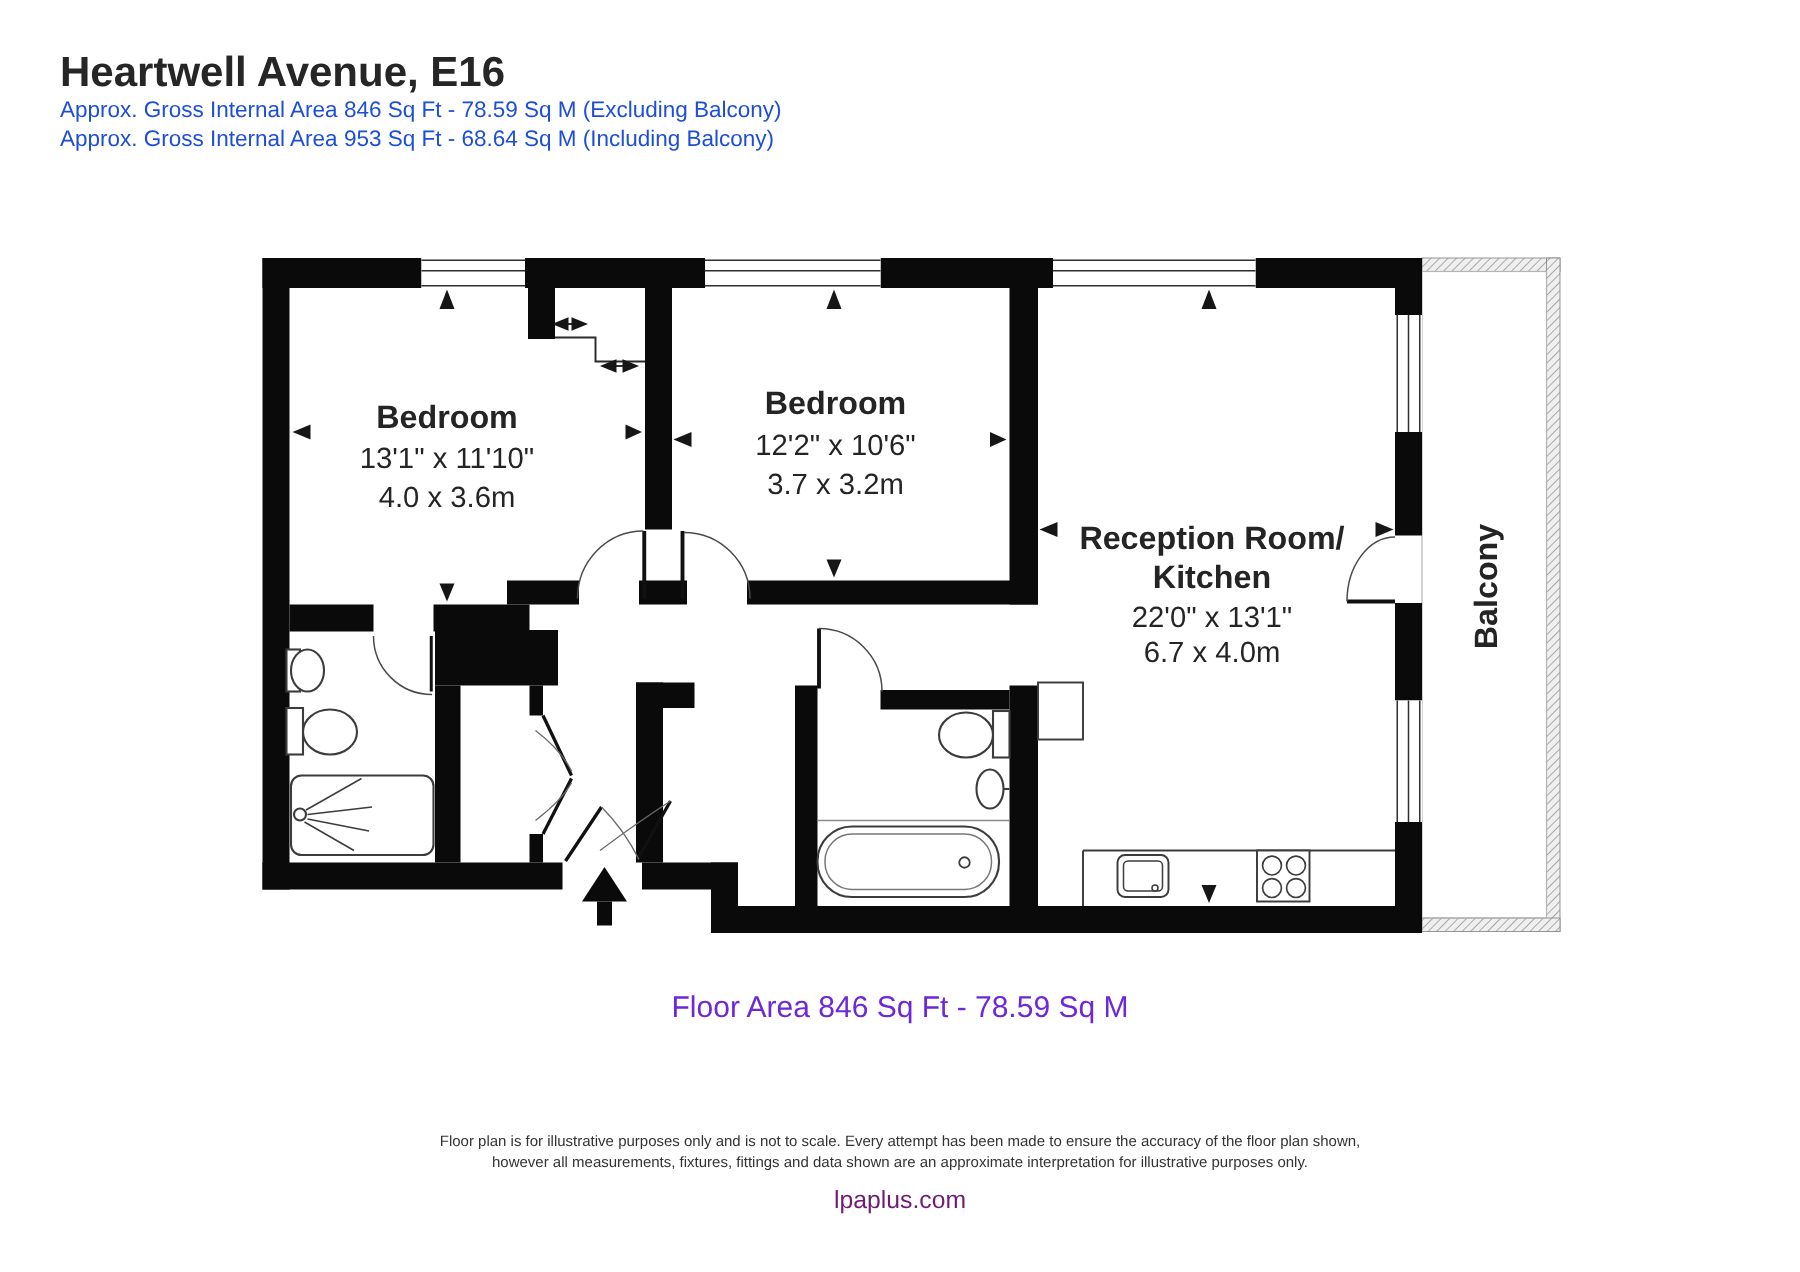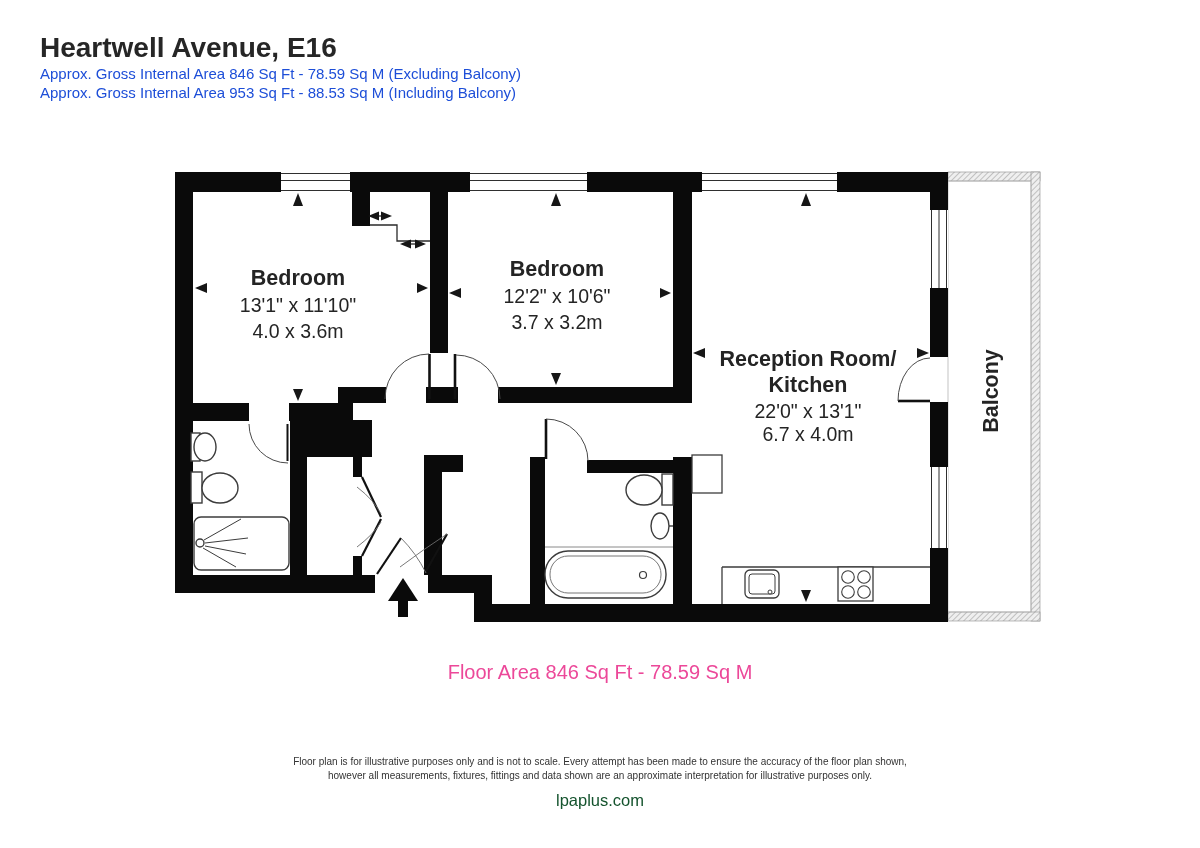--- a/index.html
+++ b/index.html
@@ -1,38 +1,38 @@
 <!DOCTYPE html>
 <html><head>
 <meta charset="utf-8">
 <style>
   html,body{margin:0;padding:0;background:#ffffff;}
   body{font-family:"Liberation Sans","DejaVu Sans",sans-serif;color:#2a2a2a;}
   .page{position:relative;width:1200px;height:848px;background:#ffffff;overflow:hidden;padding-left:21px;}
   .header{position:absolute;left:40px;top:33px;}
   .title{font-size:28px;line-height:30px;font-weight:700;color:#262626;letter-spacing:0;}
   .subtitle{font-size:15px;line-height:17px;color:#1d4ed8;margin-top:2px;}
-  .floor-area{position:absolute;left:0;top:661px;width:1200px;text-align:center;font-size:20px;color:#ec4899;}
+  .floor-area{position:absolute;left:0;top:661px;width:1200px;text-align:center;font-size:20px;color:#6d28d9;}
   .footer{position:absolute;left:0;top:755px;width:1200px;text-align:center;color:#333;}
   .footer .line{font-size:10px;line-height:14.2px;}
-  .website{margin-top:8px;font-size:16.5px;color:#14532d;}
+  .website{margin-top:8px;font-size:16.5px;color:#701a75;}
   svg text{font-family:"Liberation Sans","DejaVu Sans",sans-serif;fill:#242424;}
   .room-name{font-size:21.5px;font-weight:600;}
   .room-dim{font-size:19.5px;font-weight:400;}
   .balcony-label{font-size:21.5px;font-weight:600;}
 </style>
 </head>
 <body>
 
 <div class="page">
 
   <div class="header">
     <div class="title">Heartwell Avenue, E16</div>
     <div class="subtitle">Approx. Gross Internal Area 846 Sq Ft - 78.59 Sq M (Excluding Balcony)</div>
-    <div class="subtitle">Approx. Gross Internal Area 953 Sq Ft - 88.53 Sq M (Including Balcony)</div>
+    <div class="subtitle">Approx. Gross Internal Area 953 Sq Ft - 68.64 Sq M (Including Balcony)</div>
   </div>
 
   <svg width="1200" height="848" viewBox="0 0 1200 848" style="position:absolute;left:0;top:0;">
     <defs>
       <pattern id="hatch" width="4" height="4" patternUnits="userSpaceOnUse" patternTransform="rotate(45)">
         <rect width="4" height="4" fill="#efefef"></rect>
         <line x1="0" y1="0" x2="0" y2="4" stroke="#9a9a9a" stroke-width="1.1"></line>
       </pattern>
     </defs>
 

